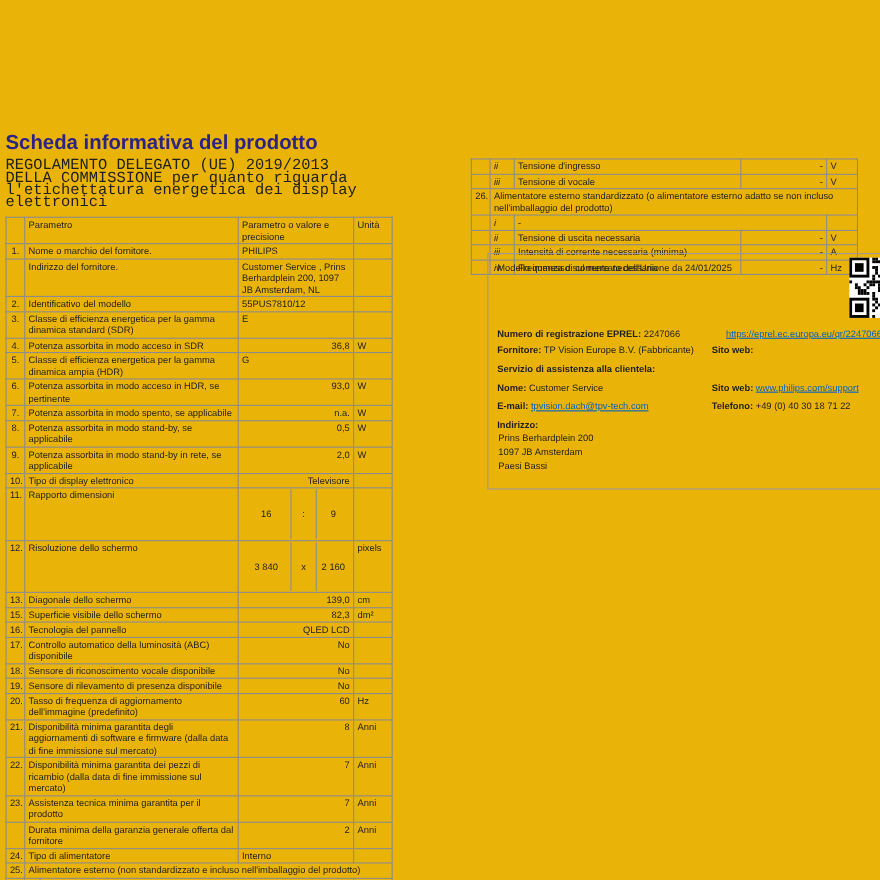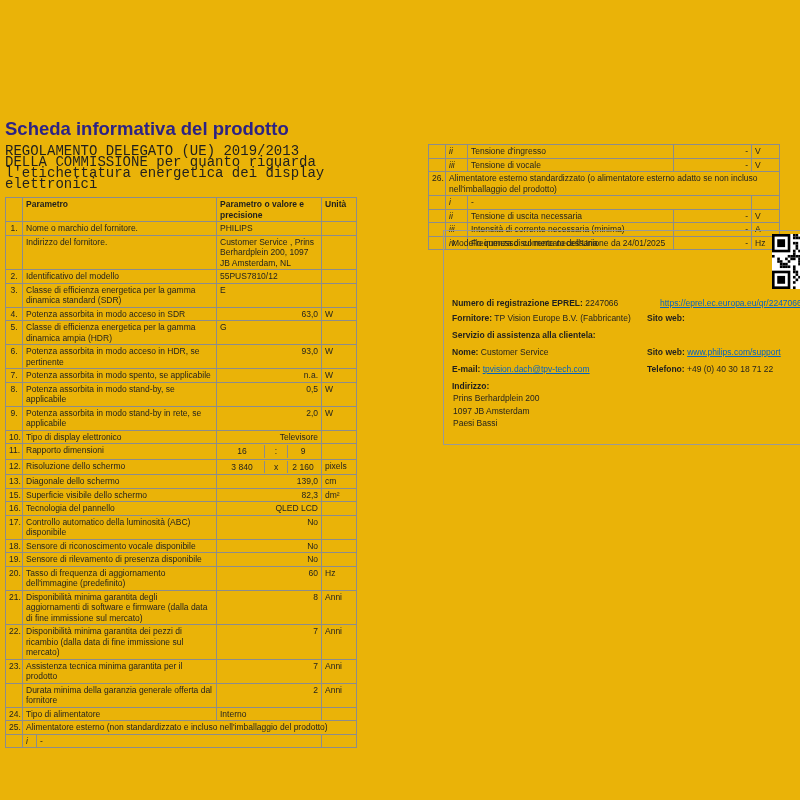--- a/index.html
+++ b/index.html
@@ -8,29 +8,29 @@
     font-family:"Liberation Sans", sans-serif; color:#1f1f1f;
   }
   .sheet { position:relative; width:800px; height:800px; overflow:hidden; background:#eab308; }
 
   .left-col { position:absolute; left:5px; top:118px; width:351px; }
   .doc-title { font-size:18.5px; font-weight:bold; color:#2d2384; margin:0 0 6px 0; }
   .doc-subtitle { font-size:14px; line-height:11px; width:338px; margin:0 0 7px 0;font-family:Liberation Mono, monospace; }
 
   table.fiche { border-collapse:collapse; width:351px; table-layout:fixed; font-size:8.5px; line-height:10.5px; }
   table.fiche td, table.fiche th { border:1px solid #8c8c8c; padding:1px 3px; vertical-align:top; overflow:hidden; }
-  table.fiche th { text-align:left; font-weight:bold; }
+  table.fiche th { text-align:left; font-weight:normal; }
   td.c-num { text-align:center; padding:1px 1px; }
   td.c-sub { font-style:italic; padding:1px 4px; }
   td.c-val-right { text-align:right; padding-right:8px; }
   td.c-val-left { text-align:left; }
   td.c-unit { padding-left:4px; }
   td.c-split { padding:0; }
   .split-wrap { display:flex; width:100%; }
-  .split-wrap span { display:block; text-align:center; padding:1px 0; }
+  .split-wrap span { display:block; text-align:center; padding:17px 0; }
   .split-a { flex:0 0 44px; }
   .split-b { flex:0 0 22px; border-left:1px solid #8c8c8c; border-right:1px solid #8c8c8c; }
   .split-c { flex:1; }
 
   .right-table-wrap { position:absolute; left:428px; top:120px; width:351px;margin-top:24px; }
 
   .info-box {
     position:absolute; left:443px; top:230px; width:388px; height:215px;
     border:1px solid #999; box-sizing:border-box; padding:7px 8px;
     font-size:8.5px; line-height:11px;
@@ -91,21 +91,21 @@
           </tr>
           <tr>
             <td class="c-num">3.</td>
             <td colspan="2">Classe di efficienza energetica per la gamma dinamica standard (SDR)</td>
             <td class="c-val-left">E</td>
             <td class="c-unit"></td>
           </tr>
           <tr>
             <td class="c-num">4.</td>
             <td colspan="2">Potenza assorbita in modo acceso in SDR</td>
-            <td class="c-val-right">63,0</td>
+            <td class="c-val-right">36,8</td>
             <td class="c-unit">W</td>
           </tr>
           <tr>
             <td class="c-num">5.</td>
             <td colspan="2">Classe di efficienza energetica per la gamma dinamica ampia (HDR)</td>
             <td class="c-val-left">G</td>
             <td class="c-unit"></td>
           </tr>
           <tr>
             <td class="c-num">6.</td>

